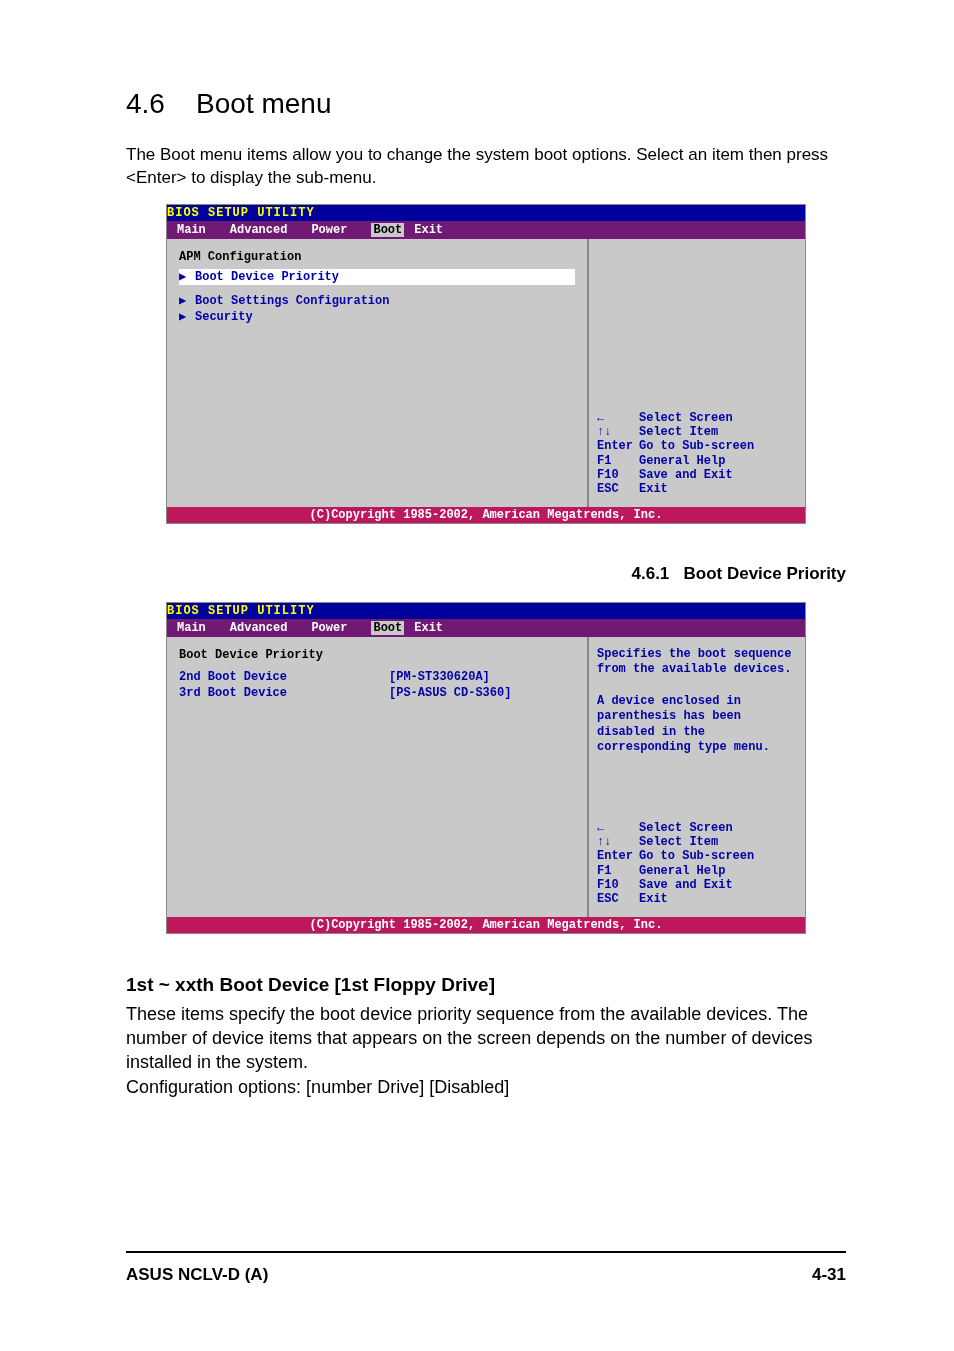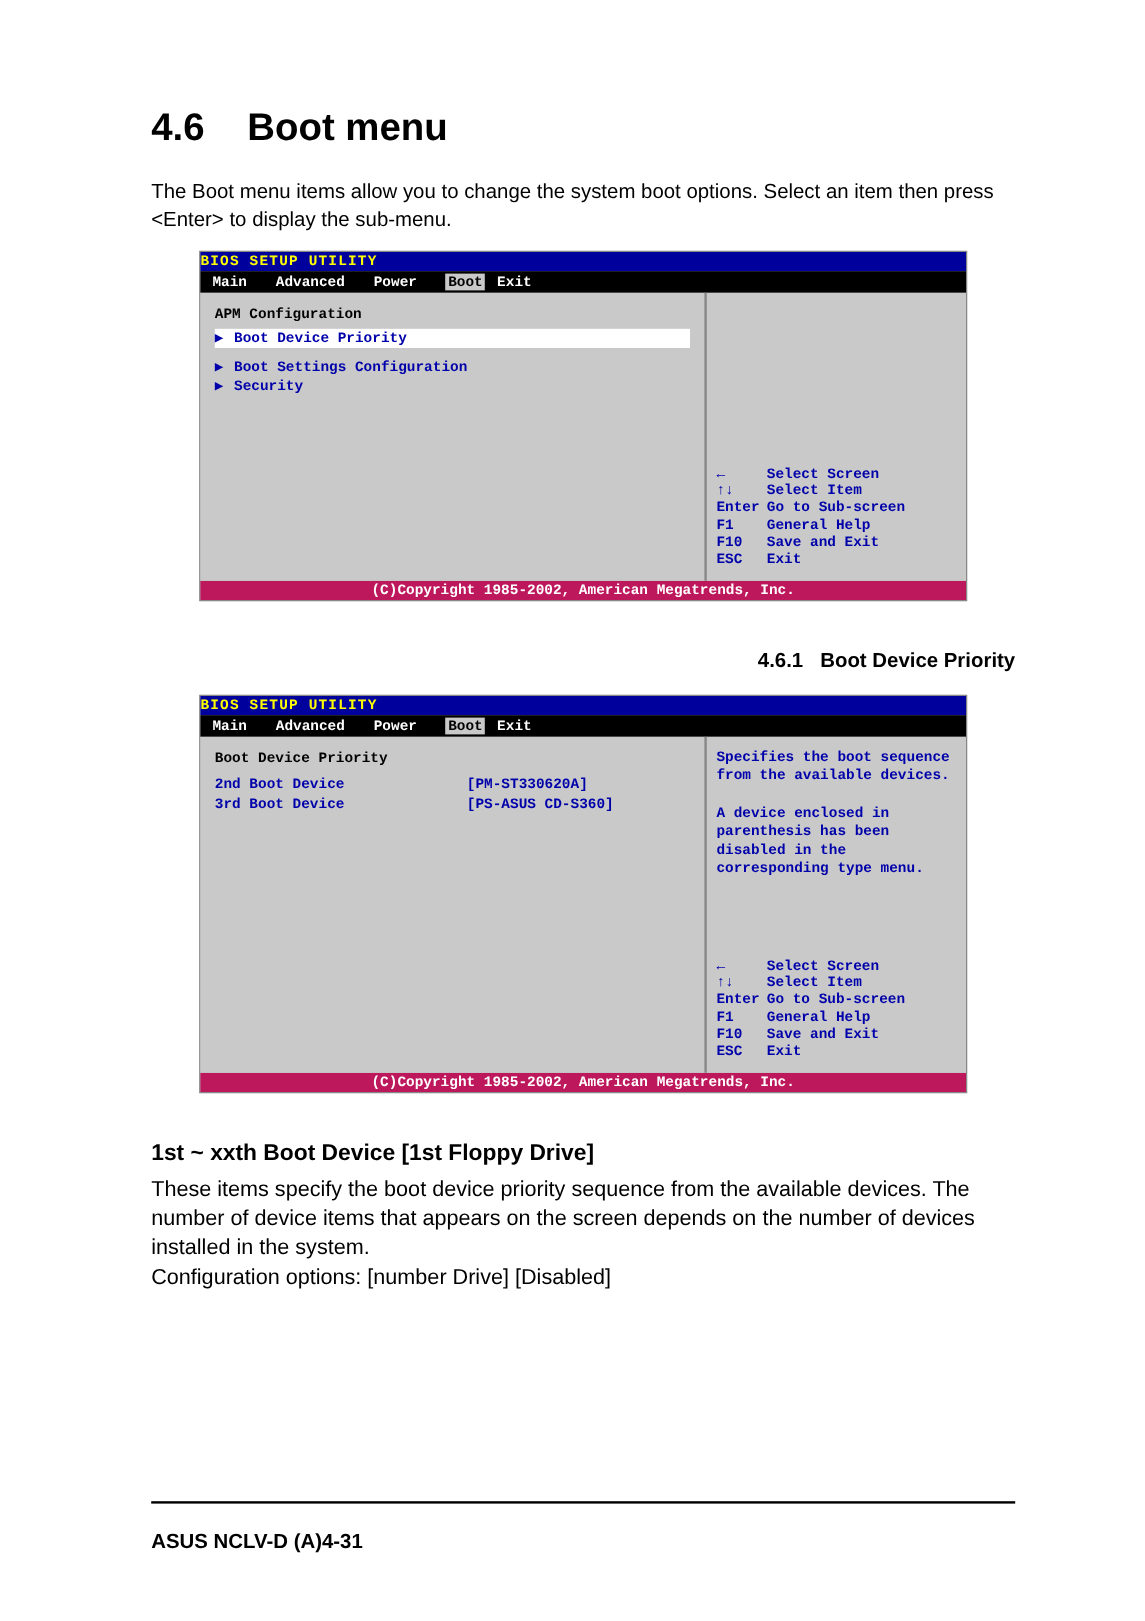--- a/index.html
+++ b/index.html
@@ -6,22 +6,22 @@
   body {
     background: #fff;
     font-family: Verdana, Arial, sans-serif;
     color: #000;
     width: 954px;
     min-height: 1351px;
     position: relative;
     padding: 88px 108px 0 126px;
   }
   h1.section-heading {
-    font-size: 32px;
-    font-weight: bold;
+    font-size: 28px;
+    font-weight: normal;
     margin-bottom: 18px;
   }
   p.intro {
     font-size: 17px;
     line-height: 1.35;
     margin-bottom: 14px;
     margin-top: 24px;
   }
   .bios-box {
     width: 640px;
@@ -33,41 +33,41 @@
   }
   .bios-title {
     background: #00009c;
     color: #ffff00;
     font-weight: bold;
     text-align: left;
     padding: 1px 0;
     letter-spacing: 1px;
   }
   .bios-menubar {
-    background: #000000;
+    background: #701a75;
     color: #fff;
     display: flex;
     padding: 2px 24px 2px 10px;
     gap: 0;
   }
   .bios-menubar span {
     display: inline-block;
     padding-right: 24px;
     font-weight: bold;
   }
   .bios-menubar span.active {
     background: #c9c9c9;
     color: #000;
     padding-left: 2px;
     padding-right: 2px;
     margin-right: 10px;
   }
   .bios-body {
     display: flex;
-    height: 240px;
+    height: 268px;
   }
   .bios-left {
     flex: 0 0 420px;
     padding: 10px 12px;
     background: #c9c9c9;
     color: #0000aa;
     font-weight: bold;
     line-height: 1.35;
   }
   .bios-left .apm { color: #000; margin-bottom: 4px; }
@@ -133,23 +133,23 @@
     position: absolute;
     left: 126px;
     right: 108px;
     bottom: 98px;
     border-top: 2.5px solid #000;
   }
   .page-footer {
     position: absolute;
     left: 126px;
     right: 108px;
-    bottom: 56px;
-    display: flex;
-    justify-content: flex-start;
+    bottom: 66px;
+    display: flex;
+    justify-content: space-between;
     font-size: 17px;
     font-weight: bold;
   }
 </style>
 </head>
 <body>
 
 <h1 class="section-heading">
   <span>4.6</span>&nbsp;&nbsp;&nbsp;&nbsp;<span>Boot menu</span>
 </h1>

